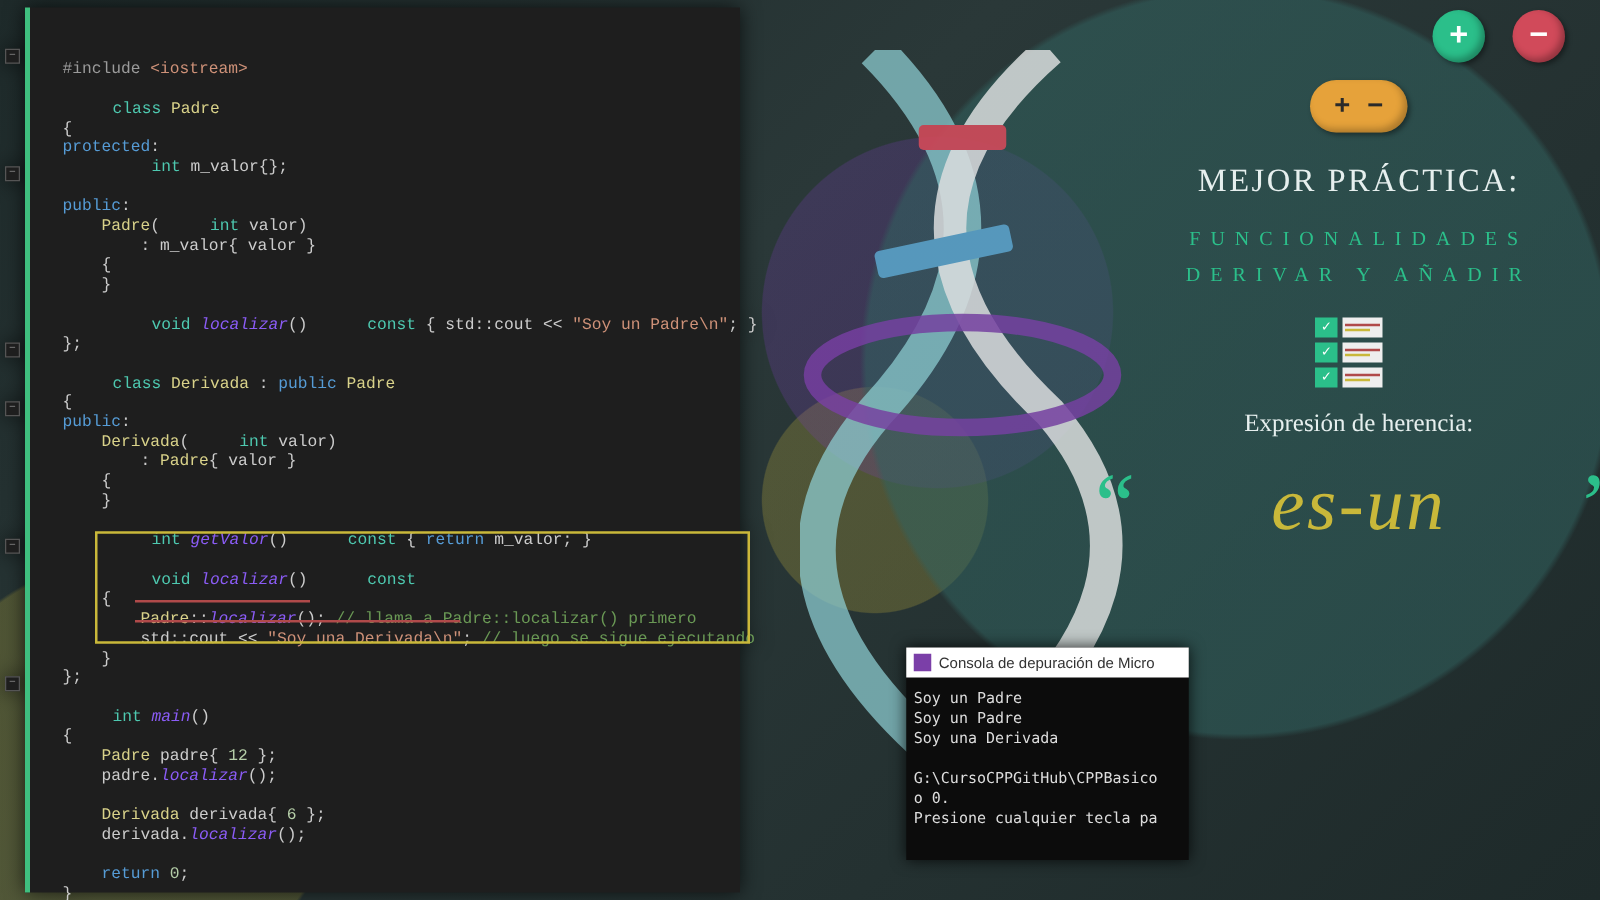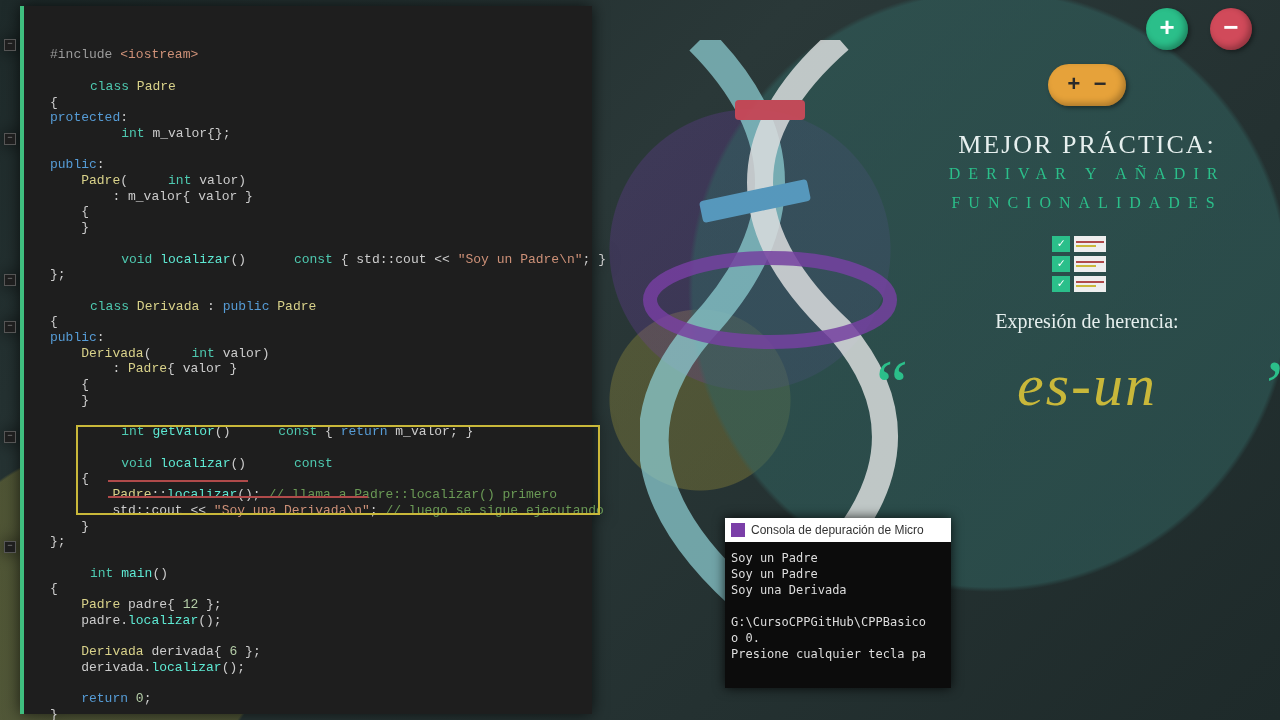--- a/index.html
+++ b/index.html
@@ -43,21 +43,21 @@
     z-index: 5;
     filter: drop-shadow(0 0 8px rgba(0,0,0,.7));
   }
   .code { padding: 10px 8px 10px 26px; white-space: pre; position:relative; }
   .fold { position:absolute; left:-20px; width:12px; height:12px;
     border:1px solid #555; font-size:9px; line-height:9px; text-align:center;
     color:#888; background:#1e1e1e; }
   .kw { color:#4ec9b0;margin-left:40px; } 
   .kw2 { color:#569cd6; } 
   .id { color:#d9d28a; } 
-  .fn { color:#5eead4; }
+  .fn { color:#8b5cf6;font-style:italic; }
   .str { color:#ce9178; }
   .cmt { color:#6a9955; }
   .num { color:#b5cea8; }
   .pp { color:#9b9b9b; }
   .ang { color:#ce9178; }
   .highlight-box {
     position:absolute; left:52px; top:419px; width:524px; height:90px;
     border:2px solid #c9b83a; pointer-events:none;
   }
   .underline1, .underline2 {
@@ -77,21 +77,21 @@
     box-shadow: inset -3px -3px 6px rgba(0,0,0,.3), 2px 2px 4px rgba(0,0,0,.4);
   }
   .btn-plus { background:#2bbf8a; }
   .btn-minus { background:#d14a5a; }
   .btn-pill {
     margin:14px auto 24px; width:78px; height:42px; border-radius:21px;
     background:#e6a23a; display:flex; align-items:center; justify-content:center;
     font-size:22px; font-weight:bold; color:#2a2a2a;
     box-shadow: inset -3px -3px 6px rgba(0,0,0,.25), 2px 2px 4px rgba(0,0,0,.4);
   }
-  .title { font-family: Georgia, serif; font-size:26px; letter-spacing:2px; }
+  .title { font-family: Georgia, serif; font-size:26px; letter-spacing:2px; margin-bottom:18px; }
   .spaced { font-family: Georgia, serif; font-size:16px; letter-spacing:8px; line-height:1.8; color:#2bbf8a; }
   .check-rows { margin:18px auto; width:70px; }
   .check-row { display:flex; align-items:center; gap:4px; margin-bottom:4px; }
   .check-sq { width:18px; height:16px; background:#2bbf8a; display:flex; align-items:center; justify-content:center; color:#fff; font-size:12px; }
   .lines-sq { width:32px; height:16px; background:#eee; display:flex; flex-direction:column; justify-content:center; gap:2px; padding:2px; }
   .lines-sq div { height:2px; background:#b04a4a; }
   .lines-sq div:nth-child(2){ background:#c9b83a; width:70%; }
   .subtitle { font-family: Georgia, serif; font-size:20px; margin-top:6px; }
   .esun-wrap { position:relative; margin-top:18px; }
   .quote { font-family: Georgia, serif; font-size:72px; color:#2bbf8a; position:absolute; top:-6px; }
@@ -188,22 +188,22 @@
         <span>+</span>
       </div>
     <div class="btn-circ btn-minus">
         <span>−</span>
       </div>
   </div>
   <div class="btn-pill">
       <span>+ −</span>
     </div>
   <div class="title">MEJOR PRÁCTICA:</div>
+  <div class="spaced">FUNCIONALIDADES</div>
   <div class="spaced">DERIVAR Y AÑADIR</div>
-  <div class="spaced">FUNCIONALIDADES</div>
   <div class="check-rows">
     <div class="check-row">
         <div class="check-sq">✓</div>
         <div class="lines-sq">
           <div></div>
           <div></div>
         </div>
       </div>
     <div class="check-row">
         <div class="check-sq">✓</div>

